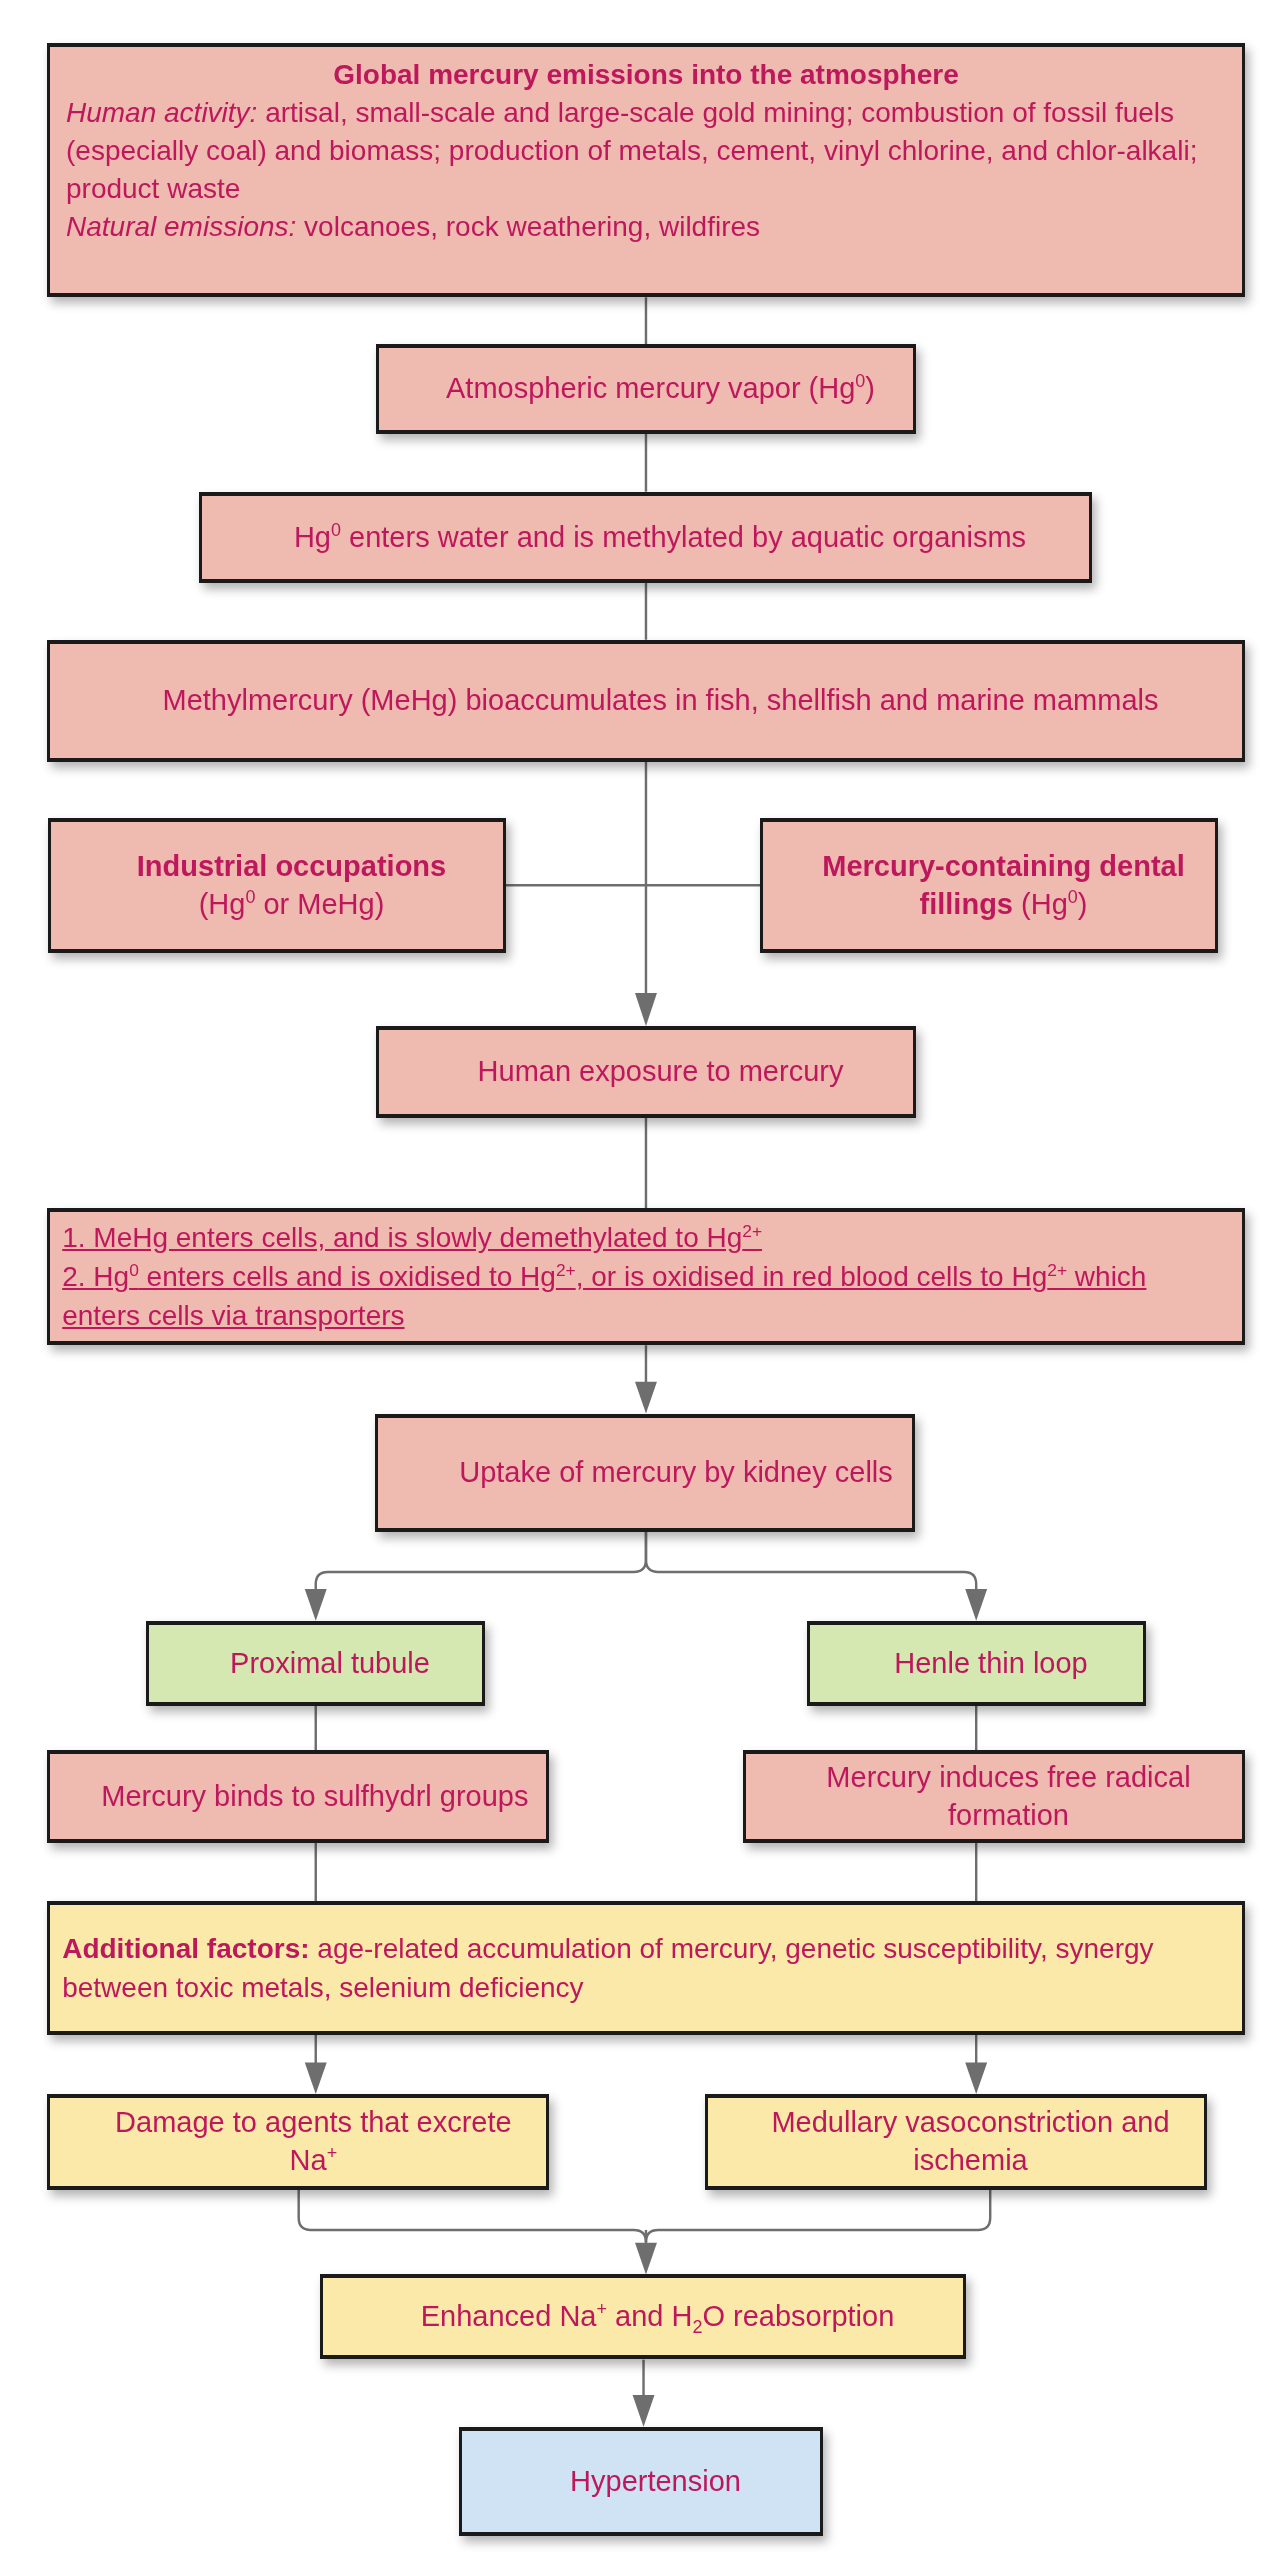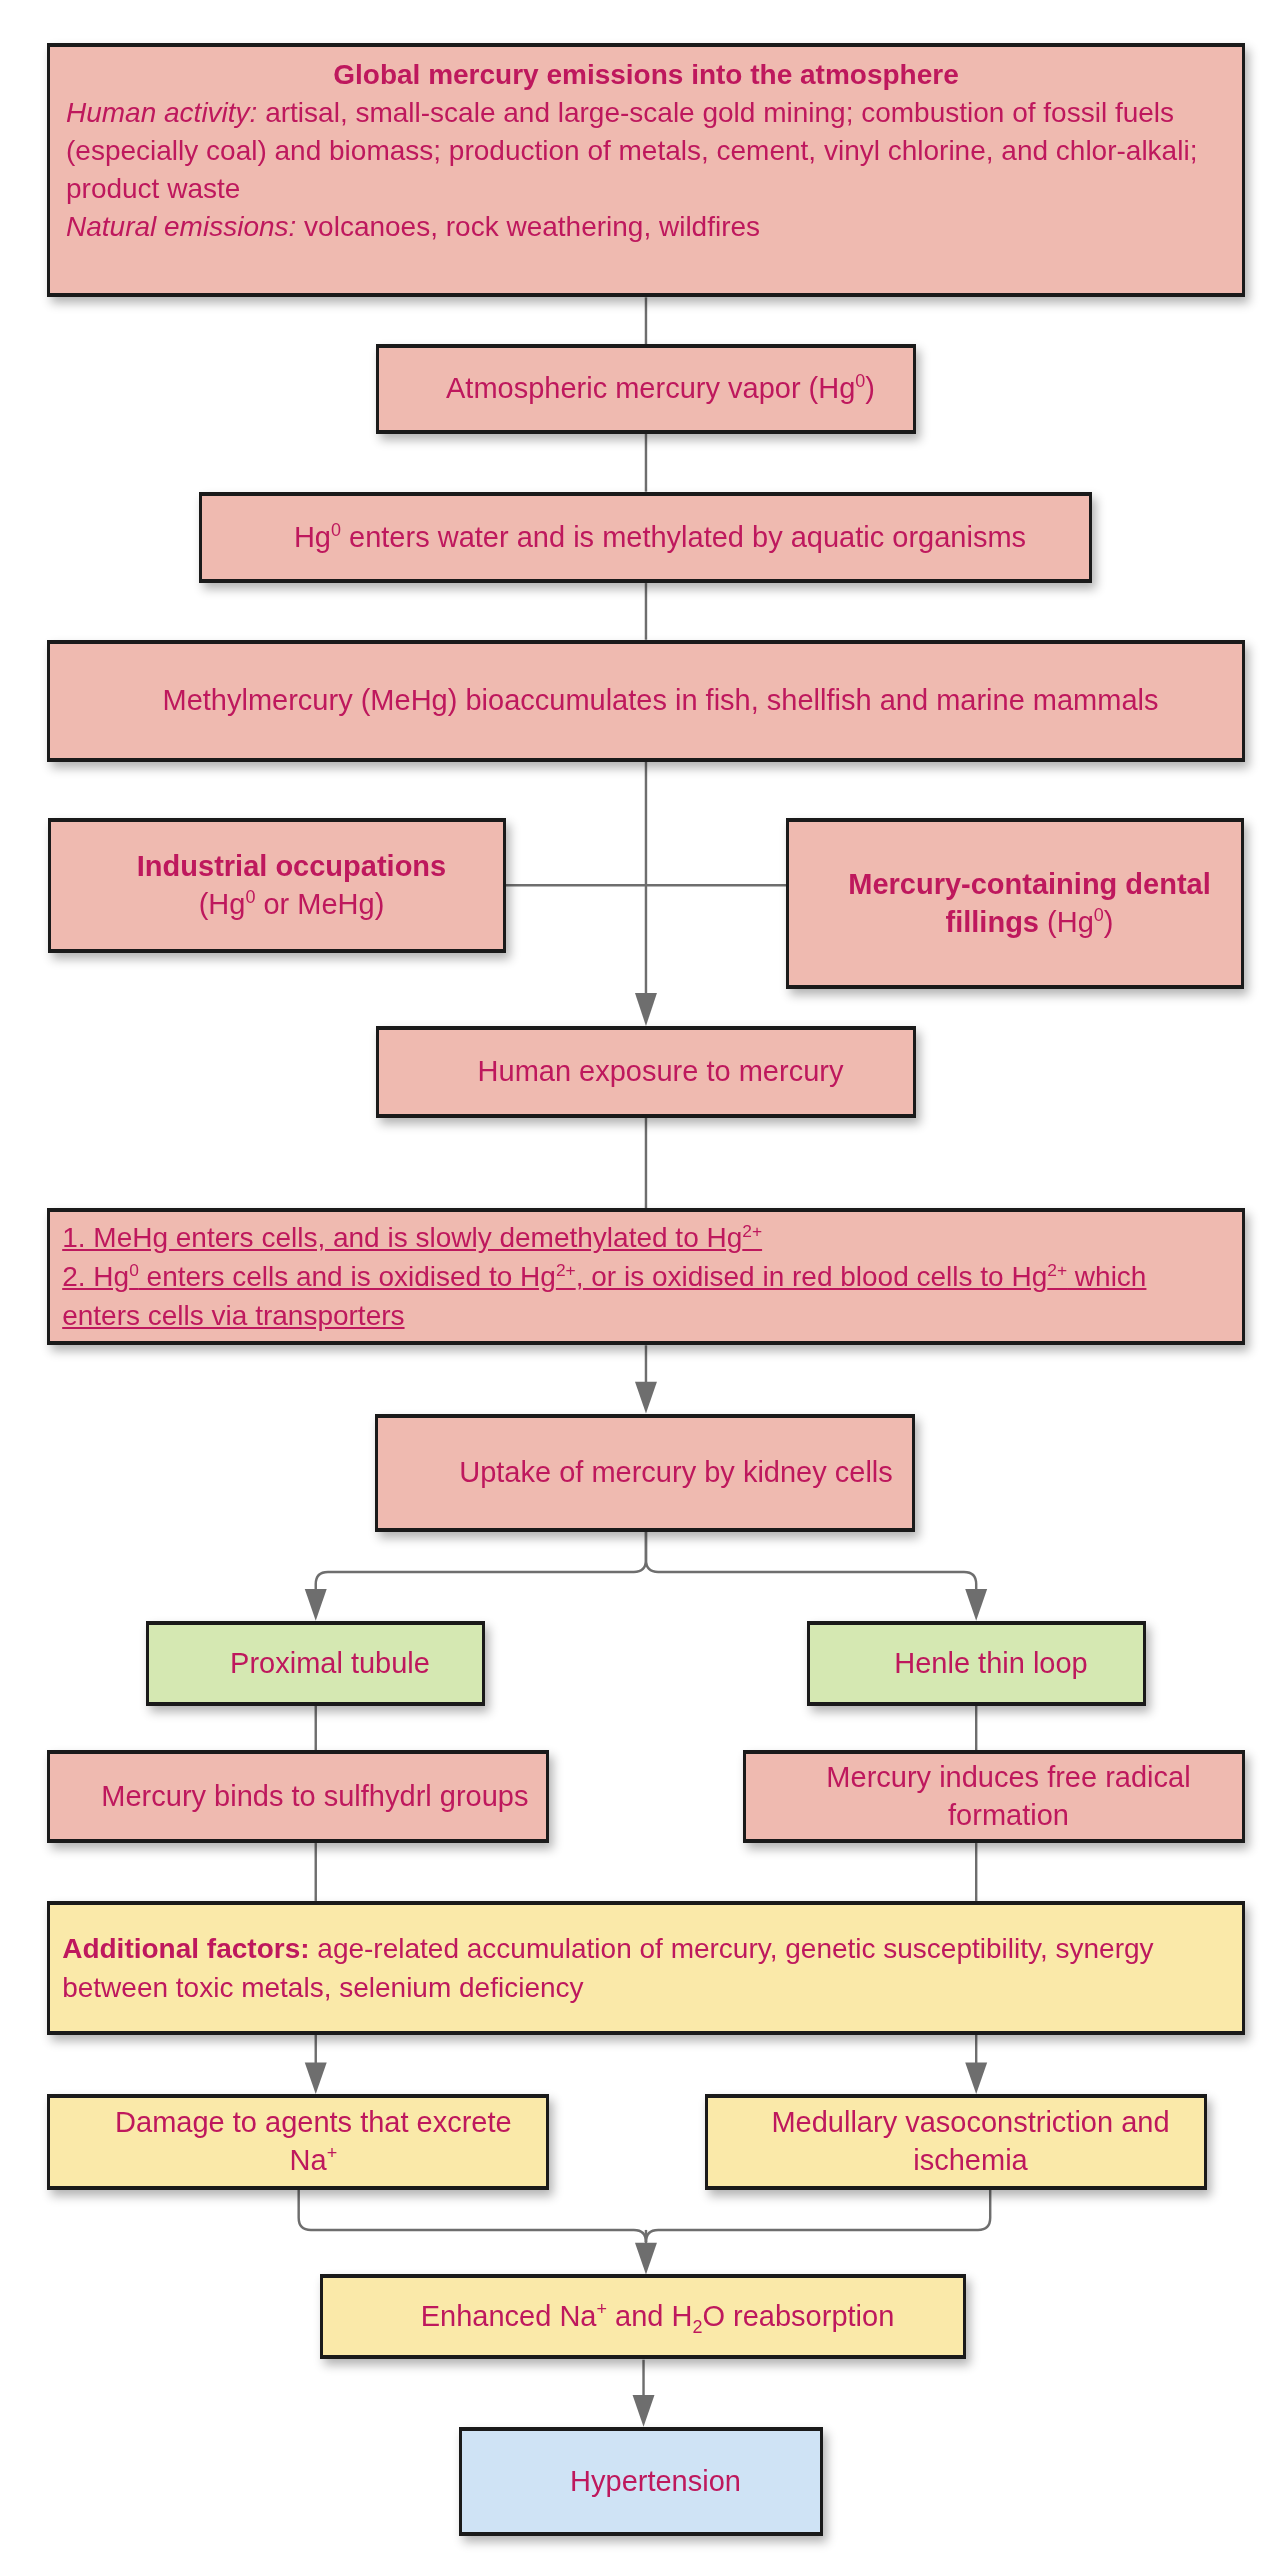--- a/index.html
+++ b/index.html
@@ -77,21 +77,21 @@
   </div>
 
   <div class="node" style="left: 47px; top: 640px; width: 1198px; height: 122px; background-color: rgb(239, 186, 176);">
     <div class="inner"><span>Methylmercury (MeHg) bioaccumulates in fish, shellfish and marine mammals</span></div>
   </div>
 
   <div class="node pad-md" style="left: 48px; top: 818px; width: 458px; height: 135px; background-color: rgb(239, 186, 176);">
     <div class="inner"><b>Industrial occupations</b><br><span>(Hg</span><sup>0</sup><span> or MeHg)</span></div>
   </div>
 
-  <div class="node pad-md" style="left: 786px; top: 818px; width: 458px; height: 171px; background-color: rgb(239, 186, 176); justify-content: center;">
+  <div class="node pad-md" style="left: 760px; top: 818px; width: 458px; height: 135px; background-color: rgb(239, 186, 176); justify-content: center;">
     <div class="inner"><b>Mercury-containing dental fillings</b><span> (Hg</span><sup>0</sup><span>)</span></div>
   </div>
 
   <div class="node" style="left: 376px; top: 1026px; width: 540px; height: 92px; background-color: rgb(239, 186, 176);">
     <div class="inner"><span>Human exposure to mercury</span></div>
   </div>
 
   <div class="node vcenter-left pad-md" style="left: 47px; top: 1208px; width: 1198px; height: 137px; background-color: rgb(239, 186, 176); text-decoration: underline;">
     <div><span>1. MeHg enters cells, and is slowly demethylated to Hg</span><sup>2+</sup><br><span>2. Hg</span><sup>0</sup><span> enters cells and is oxidised to Hg</span><sup>2+</sup><span>, or is oxidised in red blood cells to Hg</span><sup>2+</sup><span> which enters cells via transporters</span></div>
   </div>

